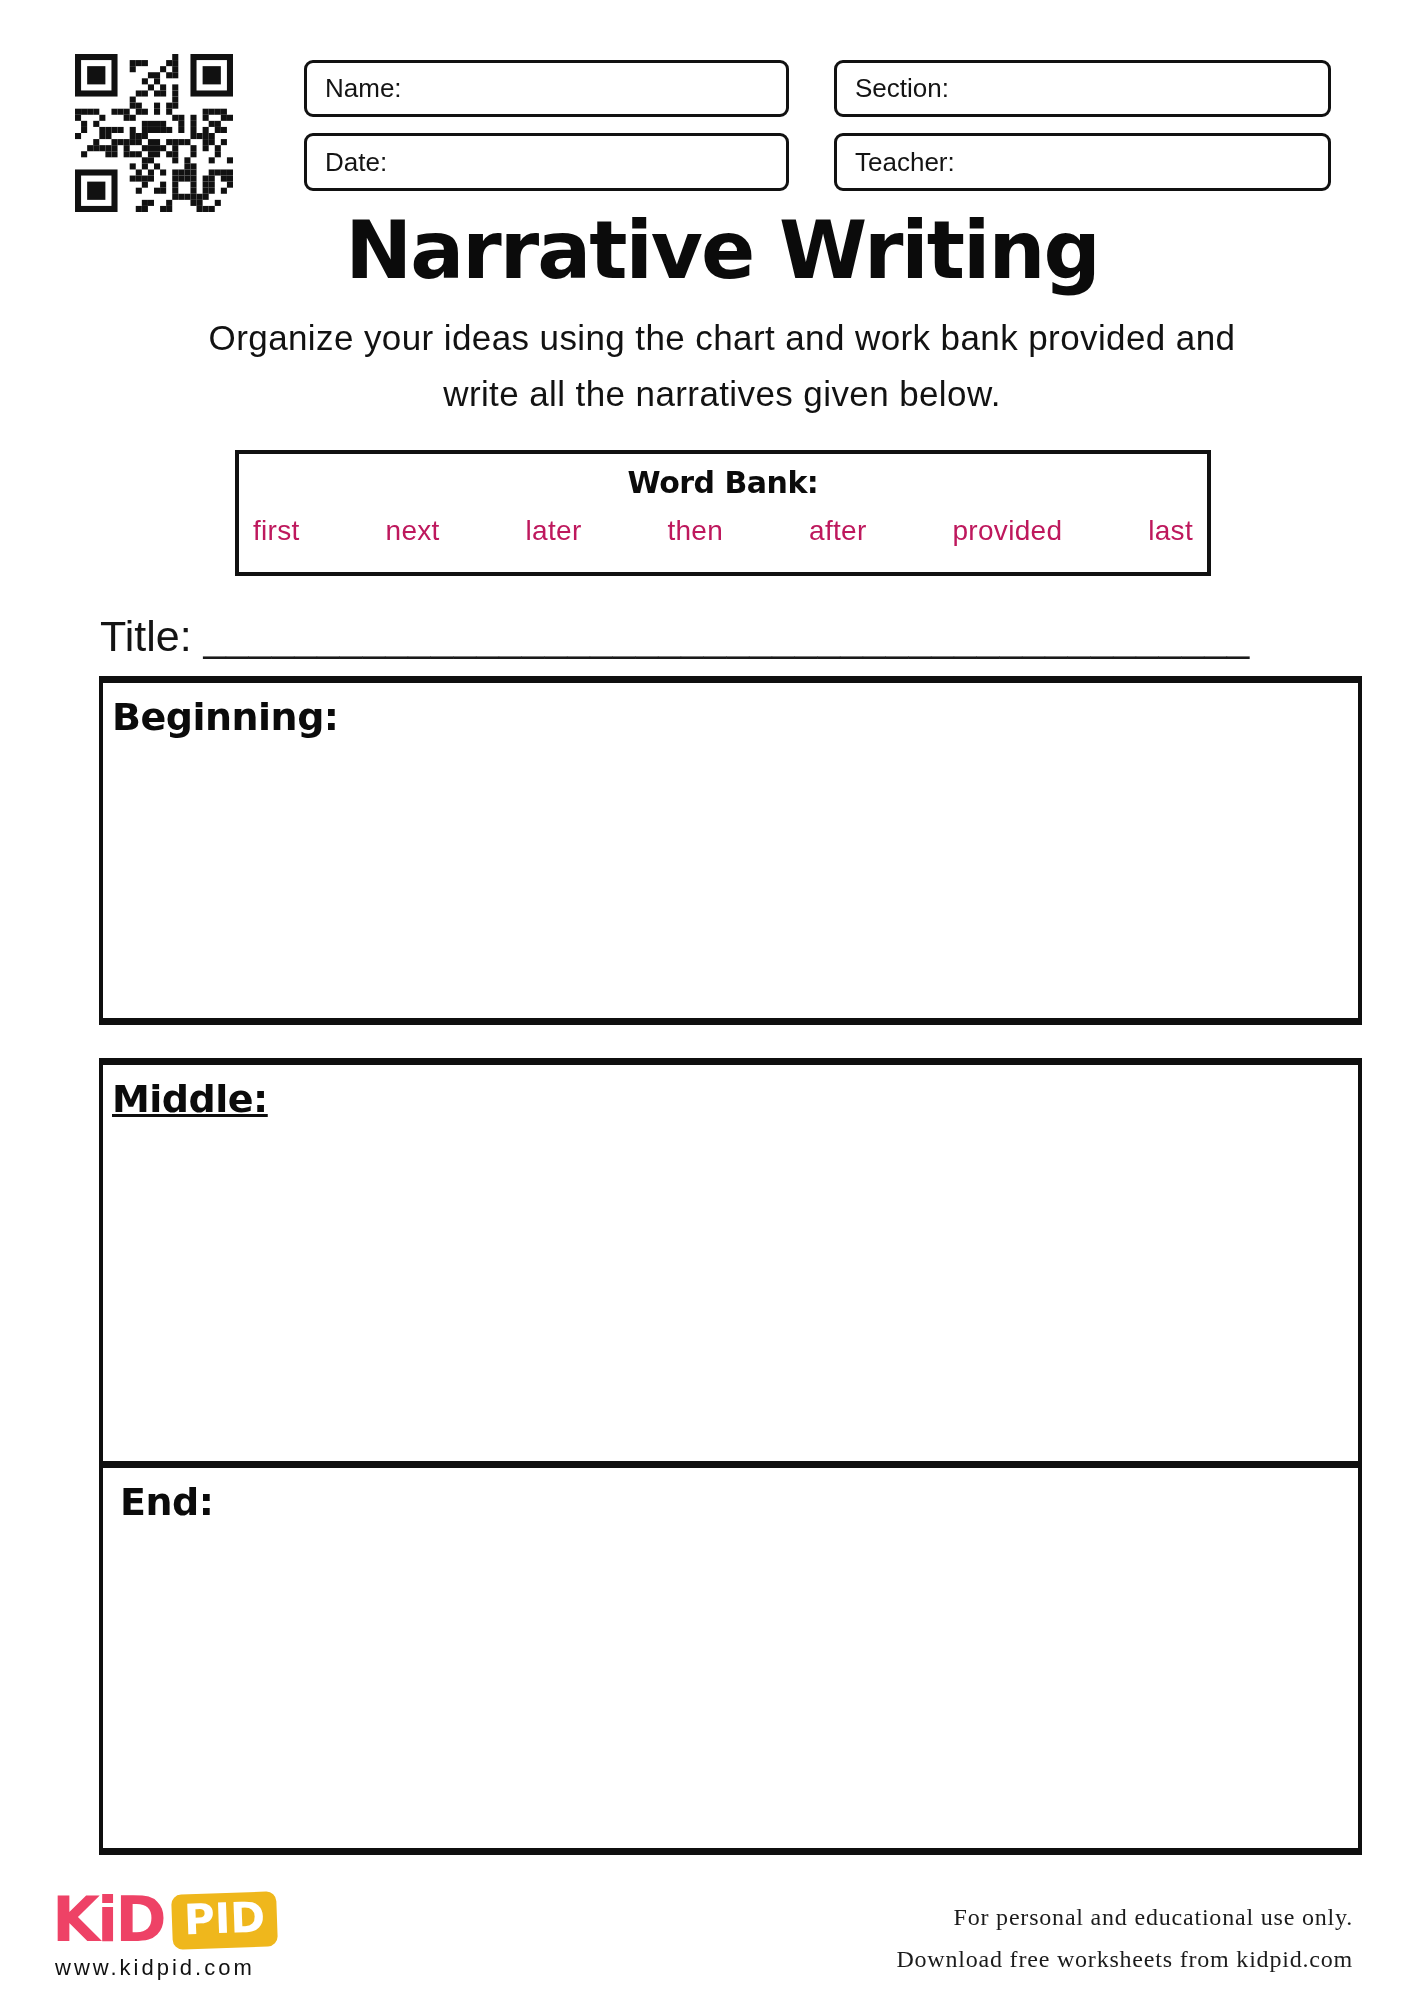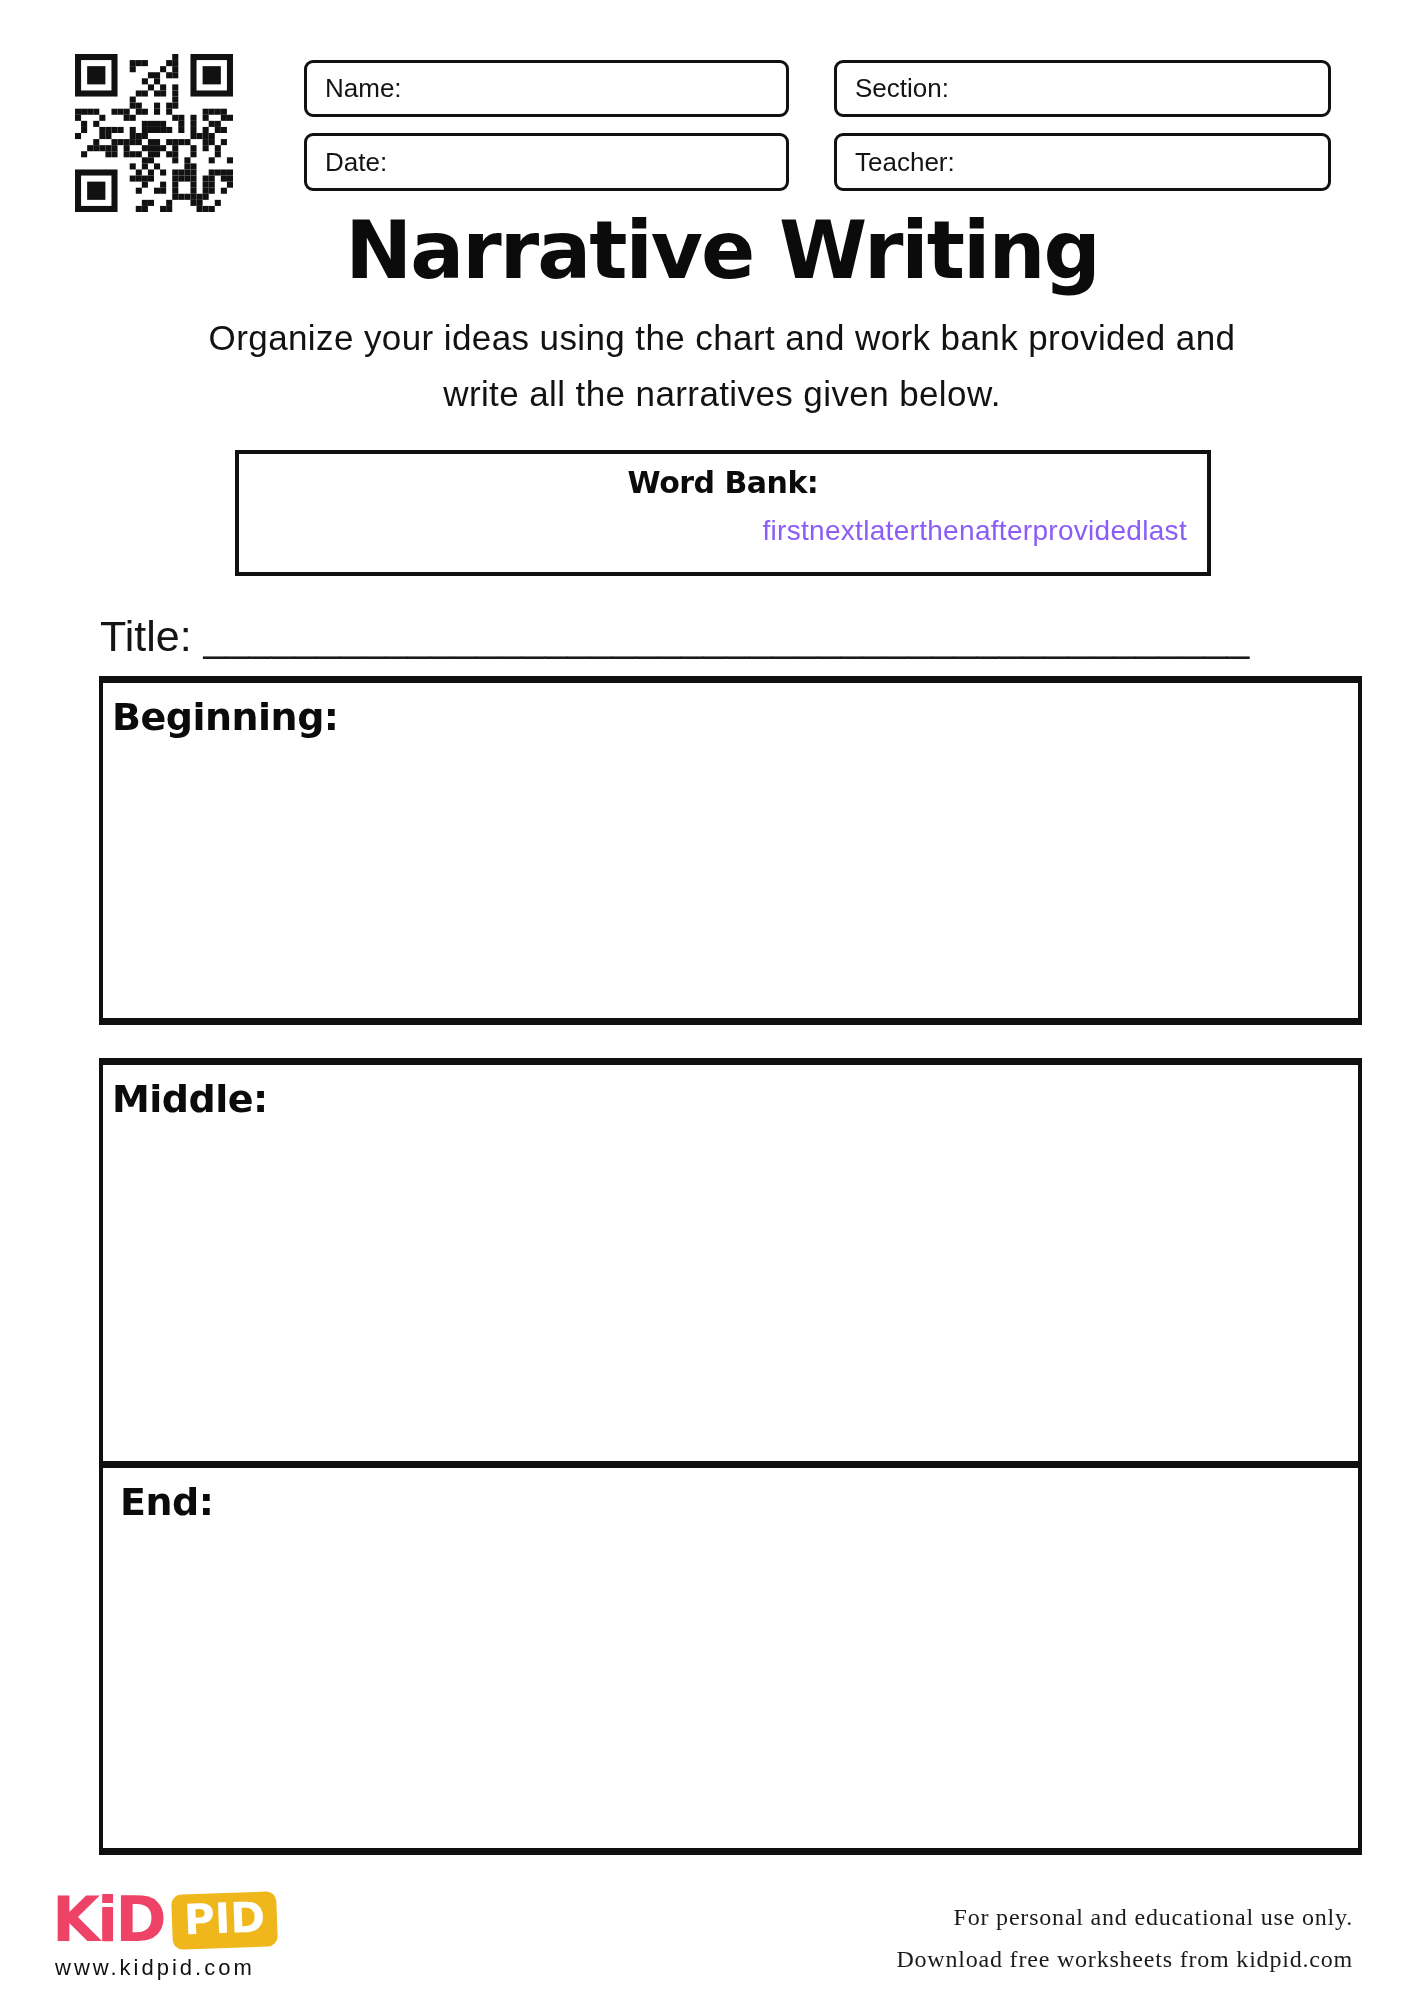--- a/index.html
+++ b/index.html
@@ -39,23 +39,23 @@
   .word-bank{
     left:235px;top:450px;width:976px;height:126px;
     border:4px solid #111;background:#fff;
   }
   .word-bank-heading{
     margin-top:11px;text-align:center;
     font-family:"DejaVu Sans",sans-serif;
     font-size:30px;font-weight:800;letter-spacing:-0.5px;color:#0b0b0b;
   }
   .word-bank-words{
-    display:flex;justify-content:flex-end;
-    padding:0 20px;margin-top:15px;
-    font-size:28px;font-weight:300;letter-spacing:0.3px;color:#8b5cf6;
+    display:flex;justify-content:space-between;
+    padding:0 14px;margin-top:15px;
+    font-size:28px;font-weight:300;letter-spacing:0.3px;color:#be185d;
   }
 
   
   .title-line{
     left:100px;top:612px;width:1290px;white-space:nowrap;
     font-size:43px;font-weight:300;color:#141414;
   }
   .title-blank{
     font-size:40px;letter-spacing:0.5px;color:#1a1a1a;
   }
@@ -64,21 +64,21 @@
   .section-box{
     left:99px;width:1263px;background:#fff;
     border:4px solid #0f0f0f;border-top-width:7px;border-bottom-width:7px;
   }
   .section-box .section-label{
     margin:12px 0 0 9px;
     font-family:"DejaVu Sans",sans-serif;
     font-size:38px;font-weight:800;letter-spacing:-0.5px;color:#0b0b0b;
   }
   .box-beginning{top:676px;height:349px;}
-  .box-middle{top:1058px;height:452px;}
+  .box-middle{top:1058px;height:452px;text-decoration:underline;}
   .box-end{top:1461px;height:394px;padding-left:8px;}
 
   
   .logo{left:52px;top:1890px;display:flex;align-items:center;}
   .logo-kid{
     font-family:"DejaVu Sans",sans-serif;
     font-size:62px;font-weight:900;letter-spacing:-3px;line-height:60px;
   }
   .logo-pid{
     margin-left:8px;padding:1px 12px 5px 12px;border-radius:10px;

